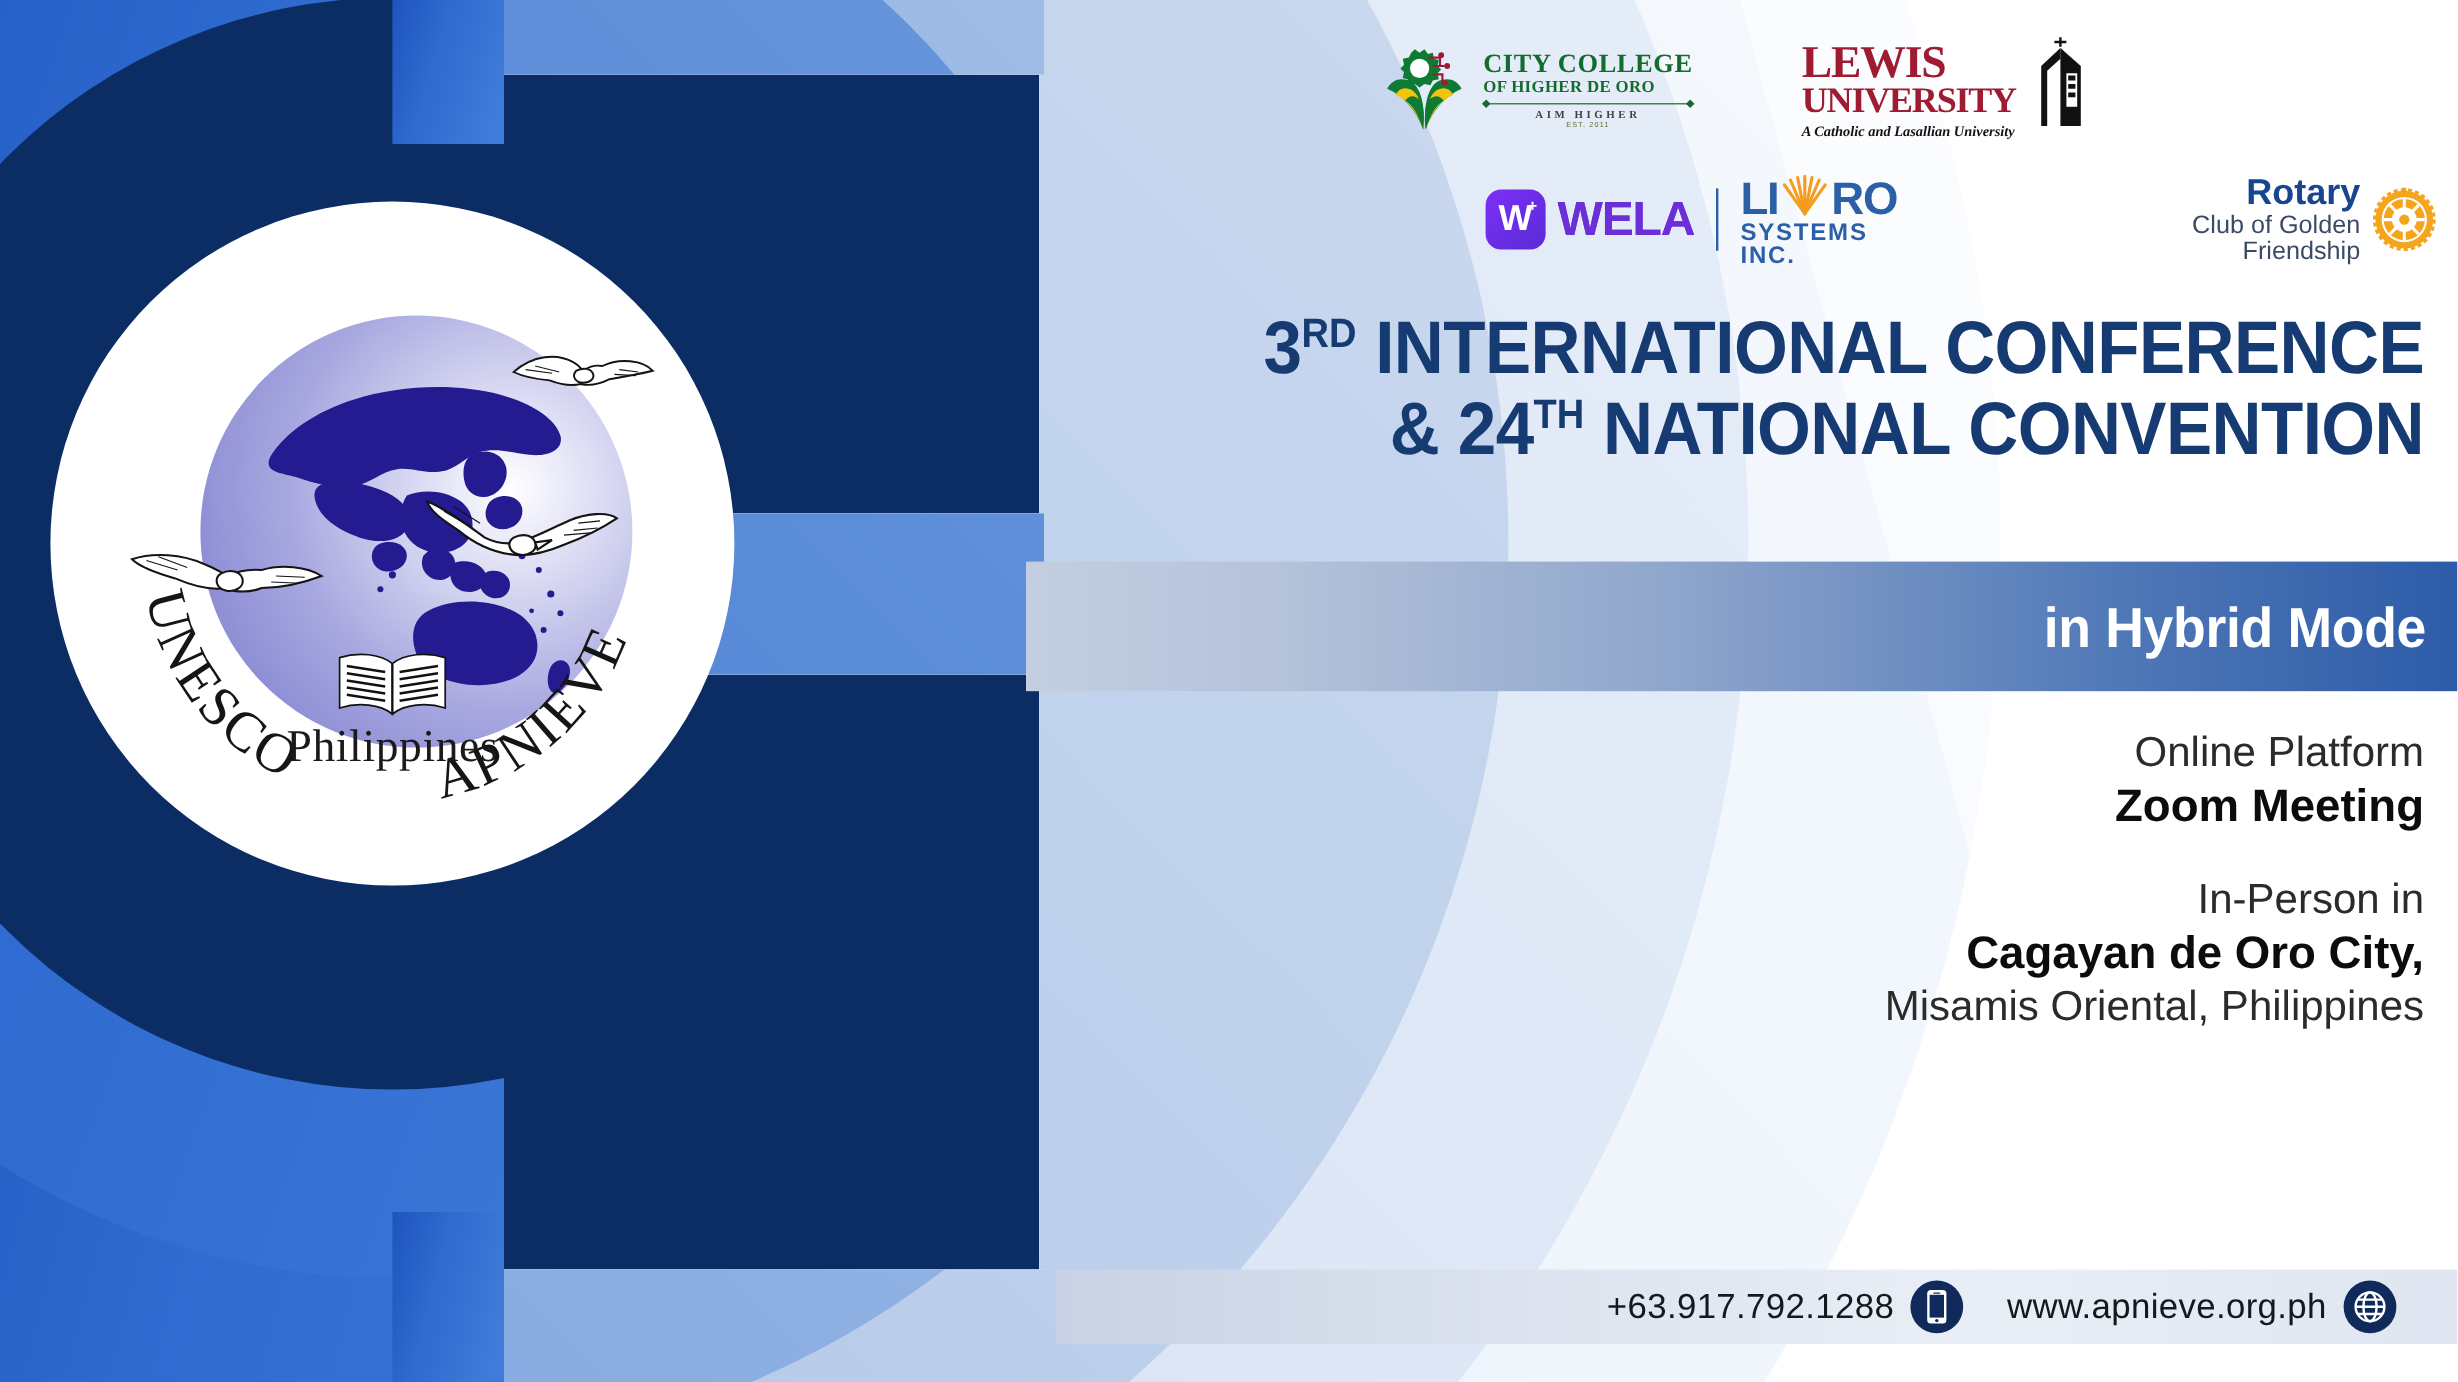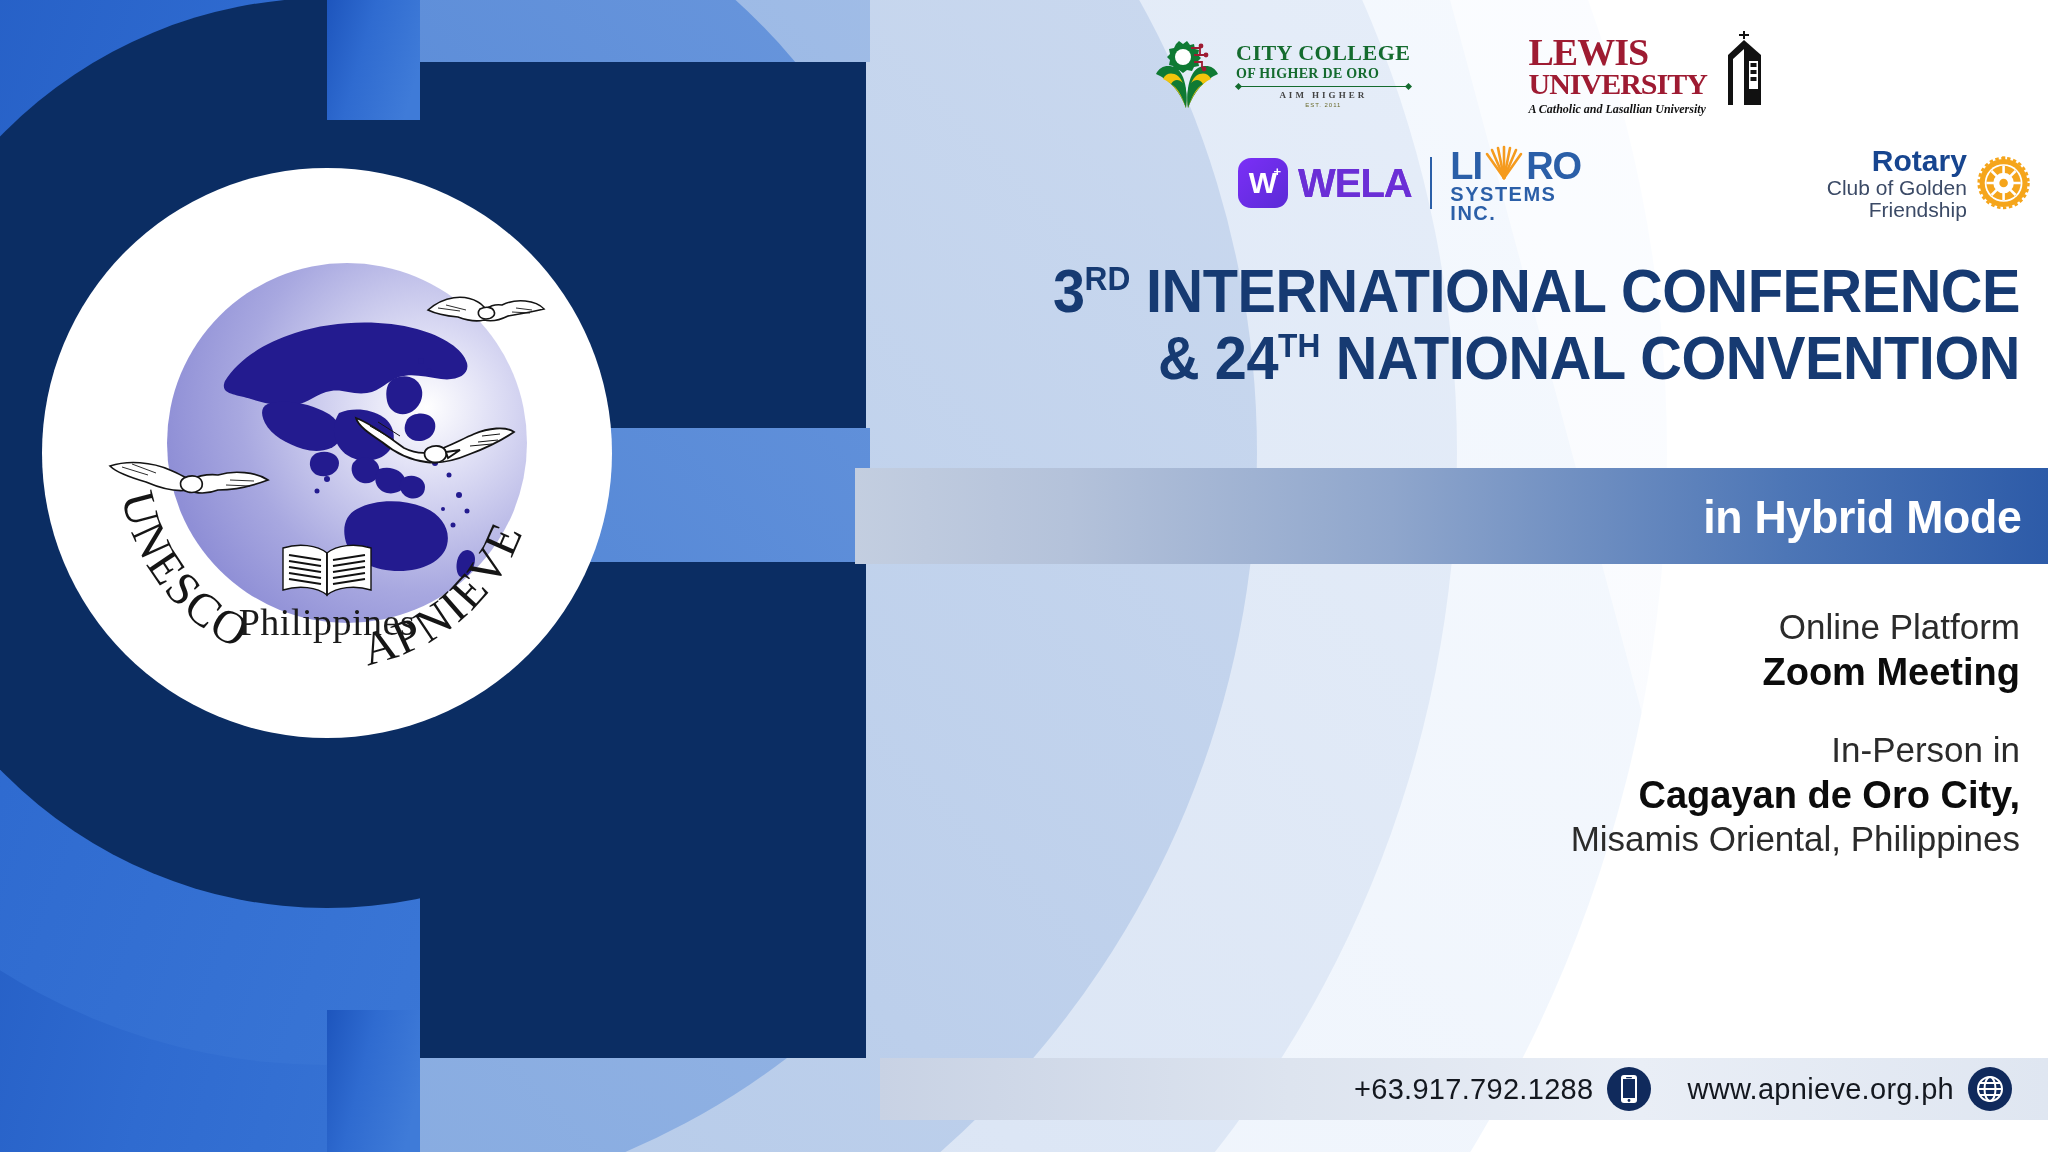--- a/index.html
+++ b/index.html
@@ -124,21 +124,21 @@
     font-size:62px;
     line-height:1.08;
     letter-spacing:-0.5px;
     font-family:"Liberation Sans", sans-serif;
   }
   #title .ln { display:block; transform:scaleX(.93); transform-origin:right center; white-space:nowrap; }
   #title sup { font-size:.55em; vertical-align:super; letter-spacing:0; }
 
   
   #hybrid-bar {
-    position:absolute; left:855px; top:468px; width:1193px; height:96px;
+    position:absolute; left:855px; top:468px; width:1193px; height:108px;
     background:linear-gradient(90deg,#c3cee0 0%,#b4c2da 18%,#8fa6cc 45%,#4d76b6 78%,#2d5ba8 100%);
     z-index:9;
     display:flex; align-items:center; justify-content:flex-end;
   }
   #hybrid-text {
     color:#ffffff; font-weight:bold; font-size:47px;
     padding-right:28px; letter-spacing:-0.3px;
     transform:scaleX(.95); transform-origin:right center;
   }
 
@@ -150,21 +150,21 @@
   .d-block { margin-bottom:34px; }
   .d-label { font-size:35px; font-weight:normal; color:#2b2b2b; line-height:1.22; }
   .d-strong { font-size:38px; font-weight:bold; color:#0c0c0c; line-height:1.22; }
 
   
   #footer-bar {
     position:absolute; left:880px; top:1058px; width:1168px; height:62px;
     background:linear-gradient(90deg,#c8d2e4 0%,#dde4ef 35%,#e9eef6 65%,#dfe6f1 100%);
     z-index:11;
     display:flex; align-items:center; justify-content:flex-end;
-    padding-right:36px; gap:36px;
+    padding-right:51px; gap:36px;
   }
   .f-item { display:flex; align-items:center; gap:14px; }
   .f-text { font-size:29px; color:#14181f; letter-spacing:.3px; }
   .f-icon {
     width:44px; height:44px; border-radius:50%;
     background:#102a5c; display:flex; align-items:center; justify-content:center;
   }
 </style>
 </head>
 <body>
@@ -433,21 +433,21 @@
         </div>
         <div class="ccco-txt">
           <div class="ccco-name">CITY COLLEGE</div>
           <div class="ccco-sub">OF HIGHER DE ORO</div>
           <div class="ccco-rule"></div>
           <div class="ccco-tag">AIM HIGHER</div>
           <div class="ccco-est">EST. 2011</div>
         </div>
       </div>
 
-      <div class="lewis" style="margin-left:118px;">
+      <div class="lewis" style="margin-left:91px;">
         <div class="lewis-txt">
           <div class="lewis-l1">LEWIS</div>
           <div class="lewis-l2">UNIVERSITY</div>
           <div class="lewis-tag">A Catholic and Lasallian University</div>
         </div>
         <svg width="56" height="86" viewBox="0 0 56 86" style="margin-top:-6px;">
           <g fill="#111">
             <path d="M30,2 L32,2 L32,10 L30,10 Z"></path>
             <path d="M26,5 L36,5 L36,7 L26,7 Z"></path>
             <path d="M31,11 L48,26 L48,76 L31,76 Z"></path>

